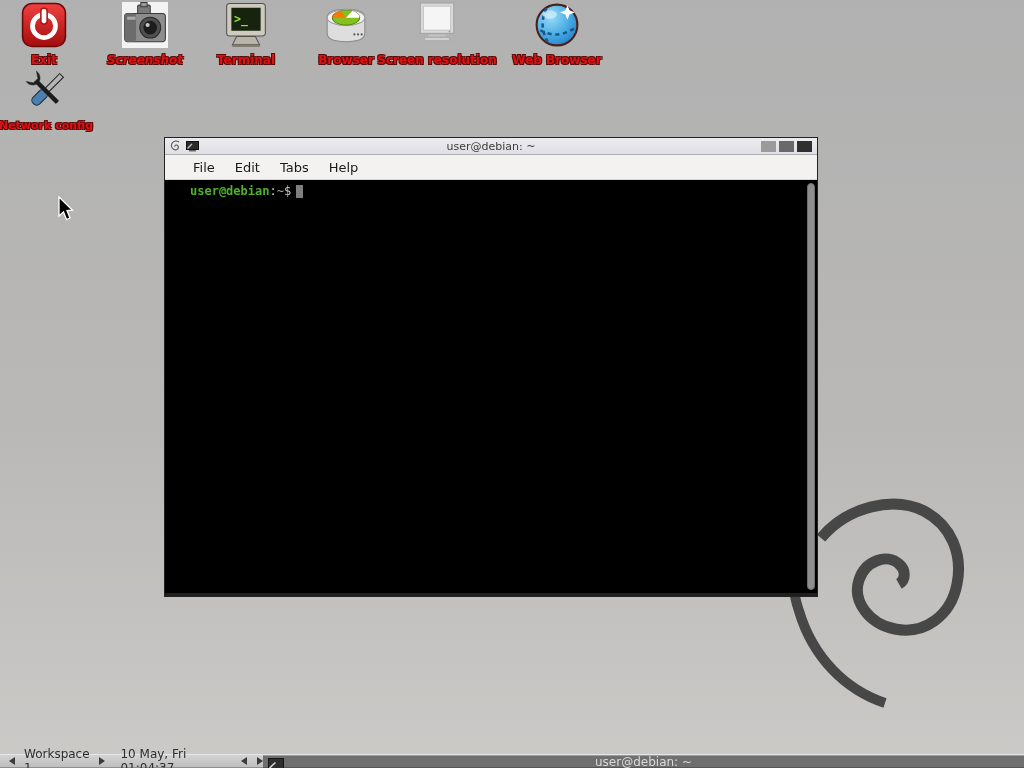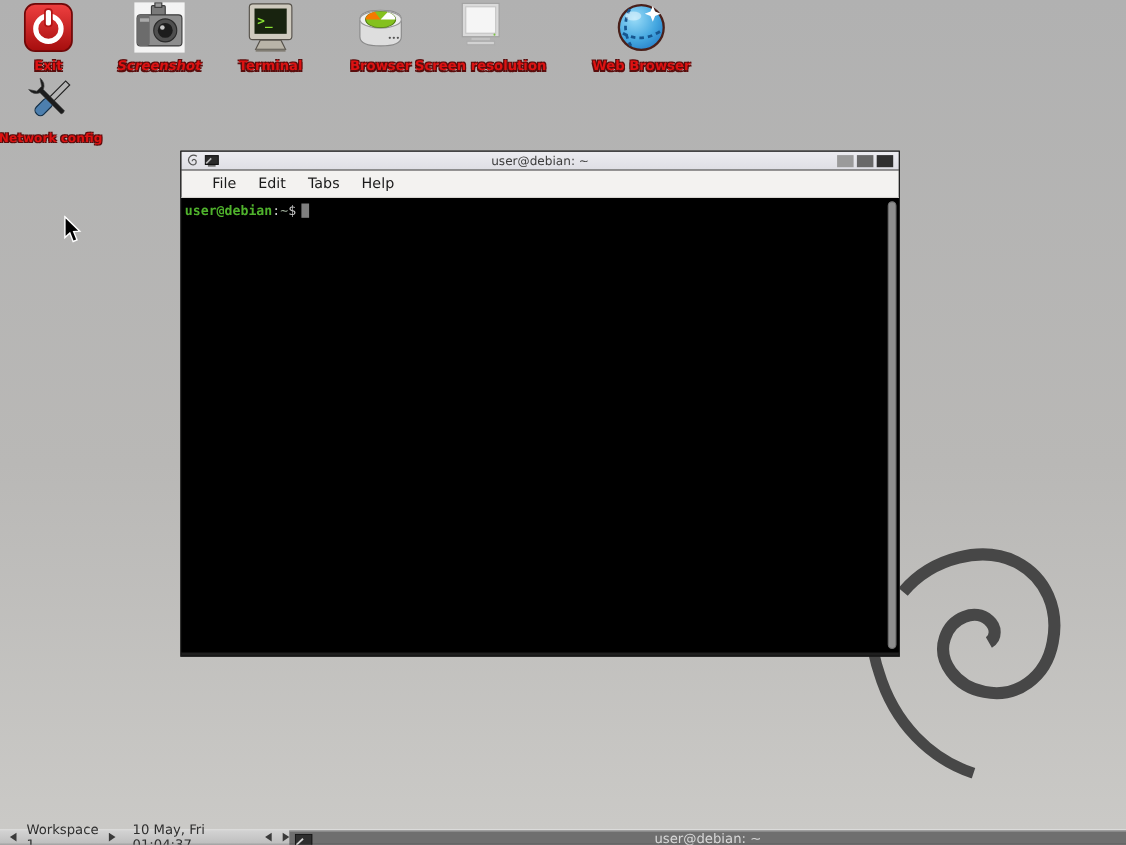--- a/index.html
+++ b/index.html
@@ -53,21 +53,21 @@
     height:25px; background:#f3f2f0; display:flex; align-items:center;
     padding-left:18px; flex:0 0 25px; border-bottom:1px solid #d8d6d2;
   }
   .menubar .mi{
     font-size:13px; color:#1a1a1a; padding:3px 10px; cursor:default;
   }
 
   .term-body{
     flex:1; background:#000; position:relative;
     font-family:"DejaVu Sans Mono","Liberation Mono",monospace;
-    font-size:12px; padding:4px 3px;
+    font-size:12px; padding:4px 3px;margin-left:22px;
   }
   .prompt-line{ display:flex; align-items:center; white-space:pre; line-height:14px; }
   .p-green{ color:#4fb22c; font-weight:bold; }
   .p-gray{ color:#c9c9c9; }
   .p-path{ color:#9fae9a; }
   .cursor-block{ display:inline-block; width:7px; height:13px; background:#7f7f7f; margin-left:5px; }
 
   .v-scrollbar{
     position:absolute; right:2px; top:3px; bottom:3px; width:8px;
     background:#8e8e8e; border:1px solid #6f6f6f; border-radius:4px;
@@ -171,21 +171,21 @@
   <svg class="glyph" viewBox="0 0 44 44">
     <rect x="6" y="1" width="32" height="29" fill="#dadada" stroke="#a2a2a2"></rect>
     <rect x="9" y="4" width="26" height="23" fill="#f5f5f5" stroke="#c6c6c6"></rect>
     <circle cx="34" cy="28.2" r="0.9" fill="#7ac143"></circle>
     <rect x="14" y="31" width="16" height="2" fill="#c2c2c2"></rect>
     <rect x="10" y="34" width="24" height="3" fill="#d2d2d2" stroke="#adadad"></rect>
   </svg>
   <span class="lbl">Screen resolution</span>
 </div>
 
-<div class="desk-icon" style="left:518px; top:2px;">
+<div class="desk-icon" style="left:492px; top:2px;">
   <svg class="glyph" viewBox="0 0 44 44">
     <defs>
         <radialGradient id="gb" cx="0.35" cy="0.3" r="0.9">
       <stop offset="0" stop-color="#9adcf8"></stop>
           <stop offset="0.55" stop-color="#44a7e0"></stop>
           <stop offset="1" stop-color="#1b6fc0"></stop>
         </radialGradient>
       </defs>
     <circle cx="22" cy="22" r="19.5" fill="url(#gb)" stroke="#4a201a" stroke-width="2"></circle>
     <path d="M12 6 Q4 22 13 38" fill="none" stroke="#17568f" stroke-width="2.4" stroke-dasharray="4 3.5"></path>

